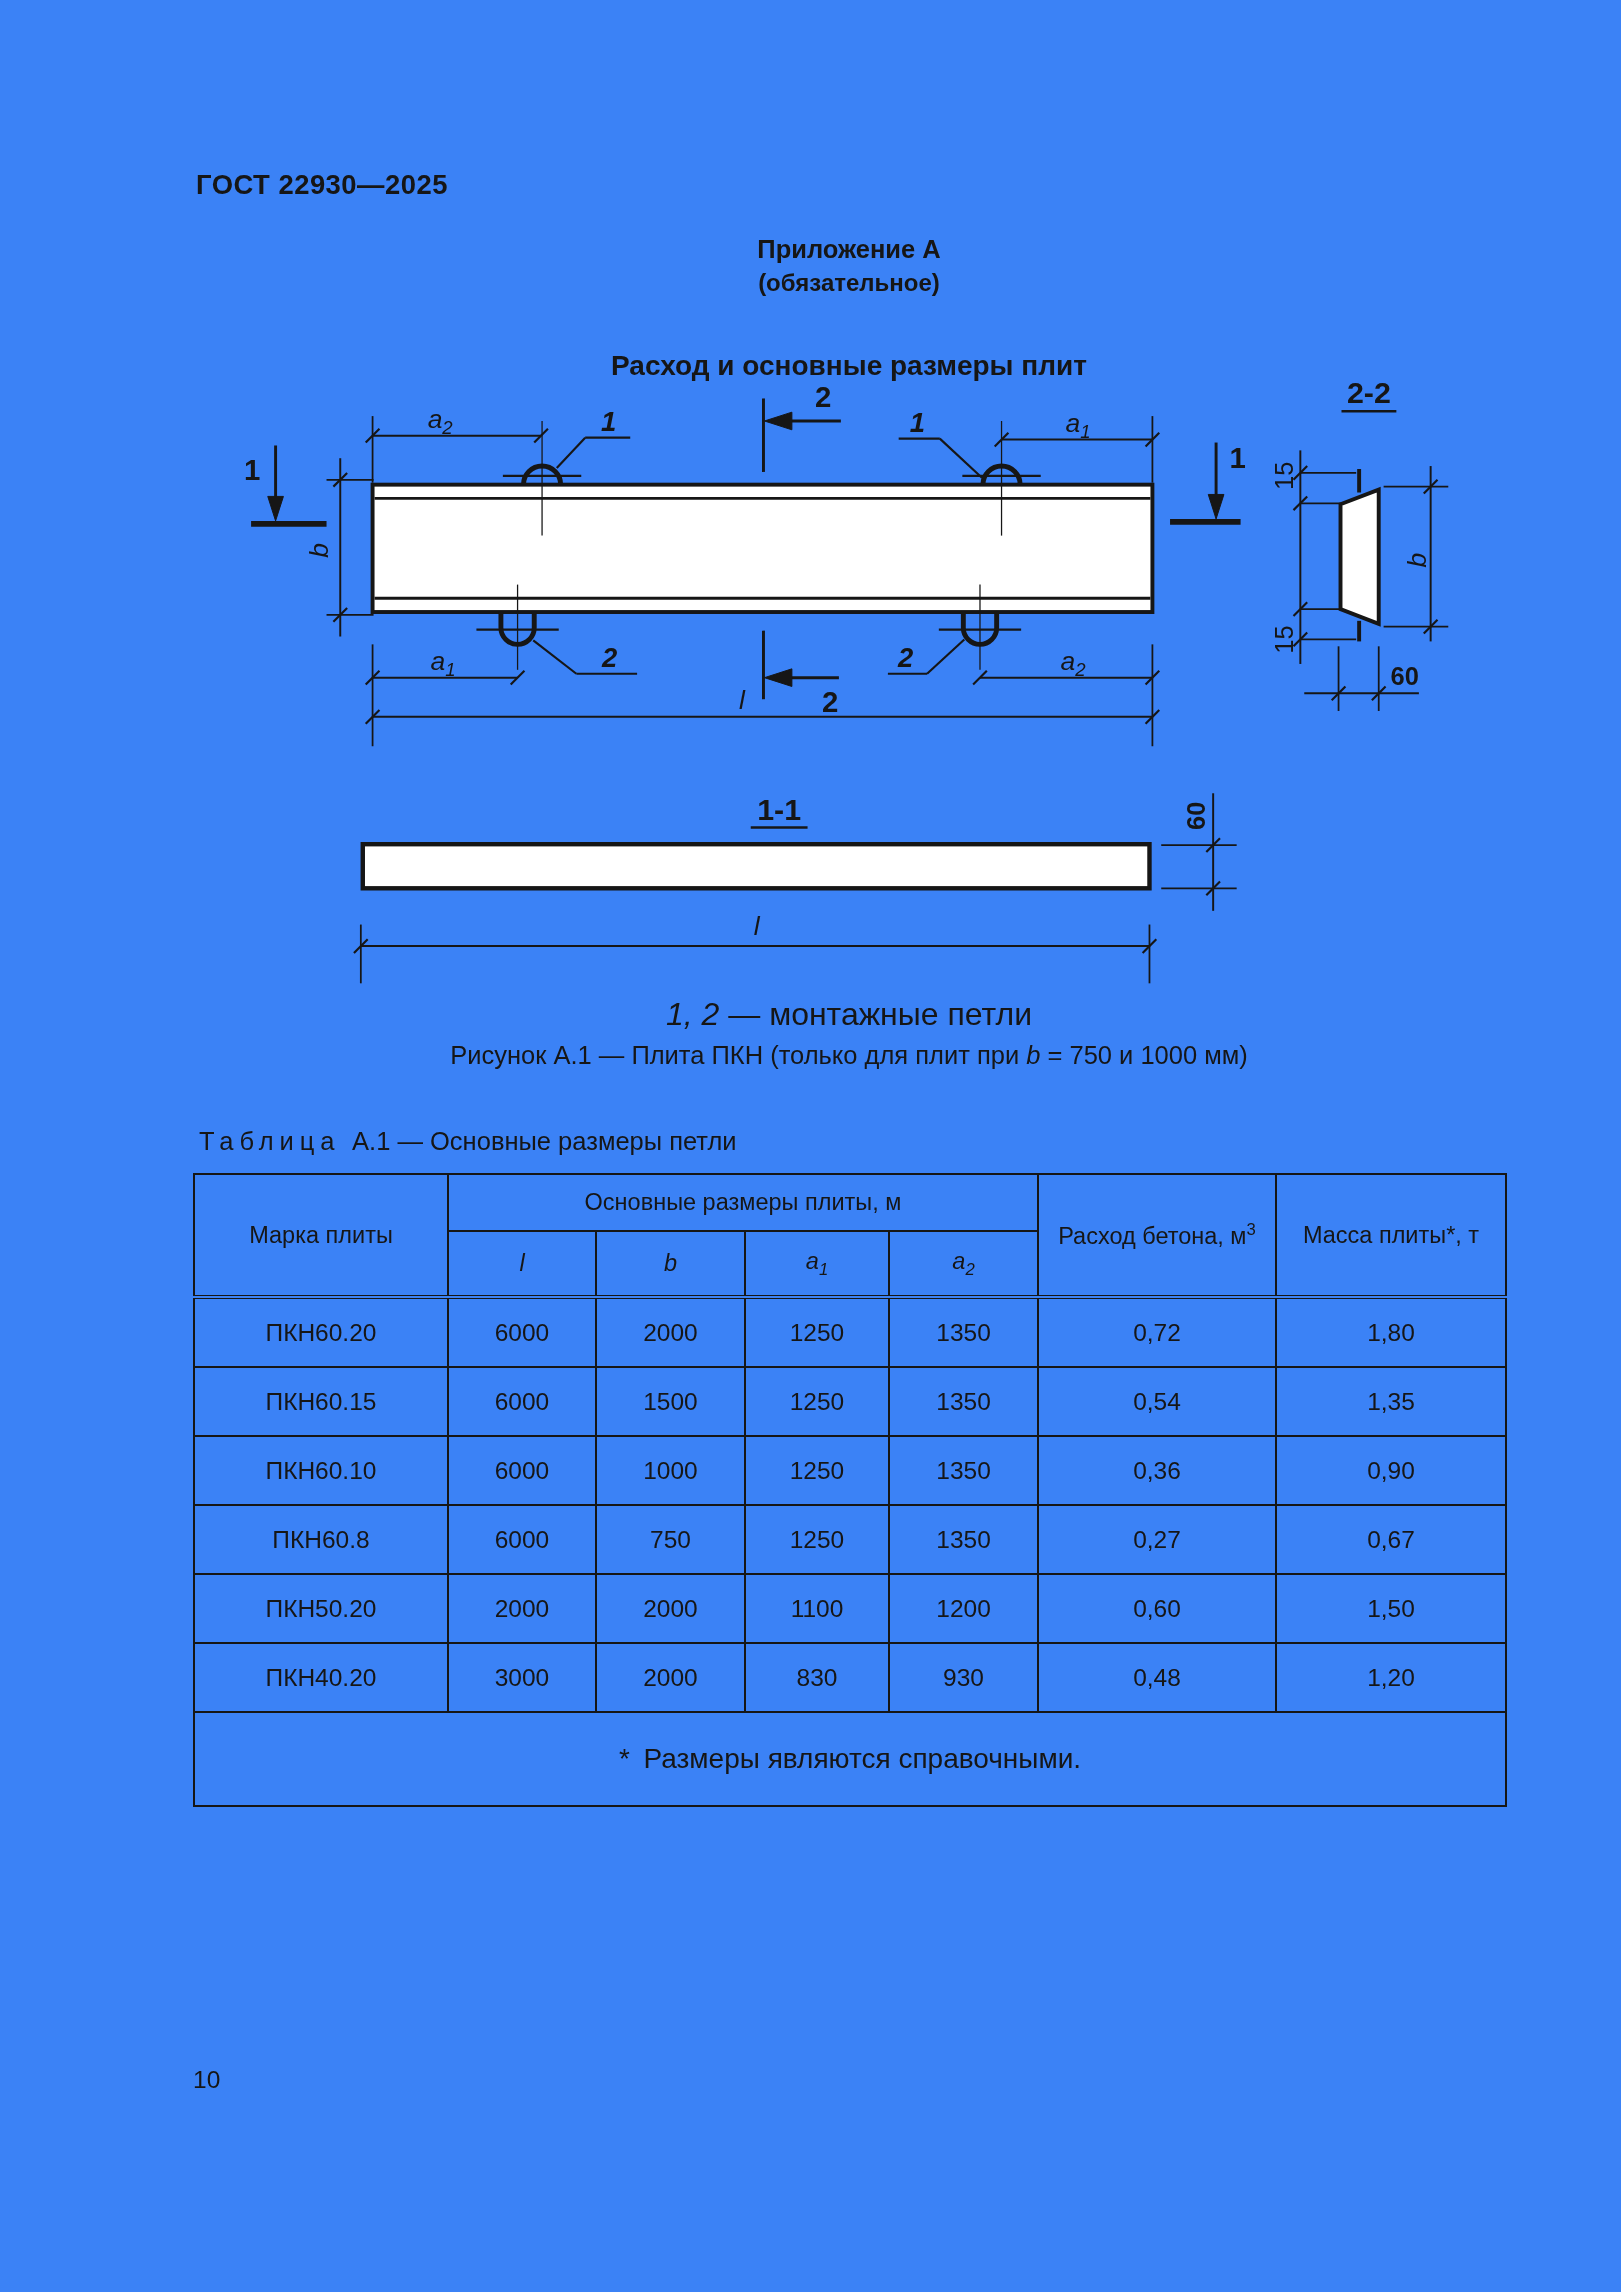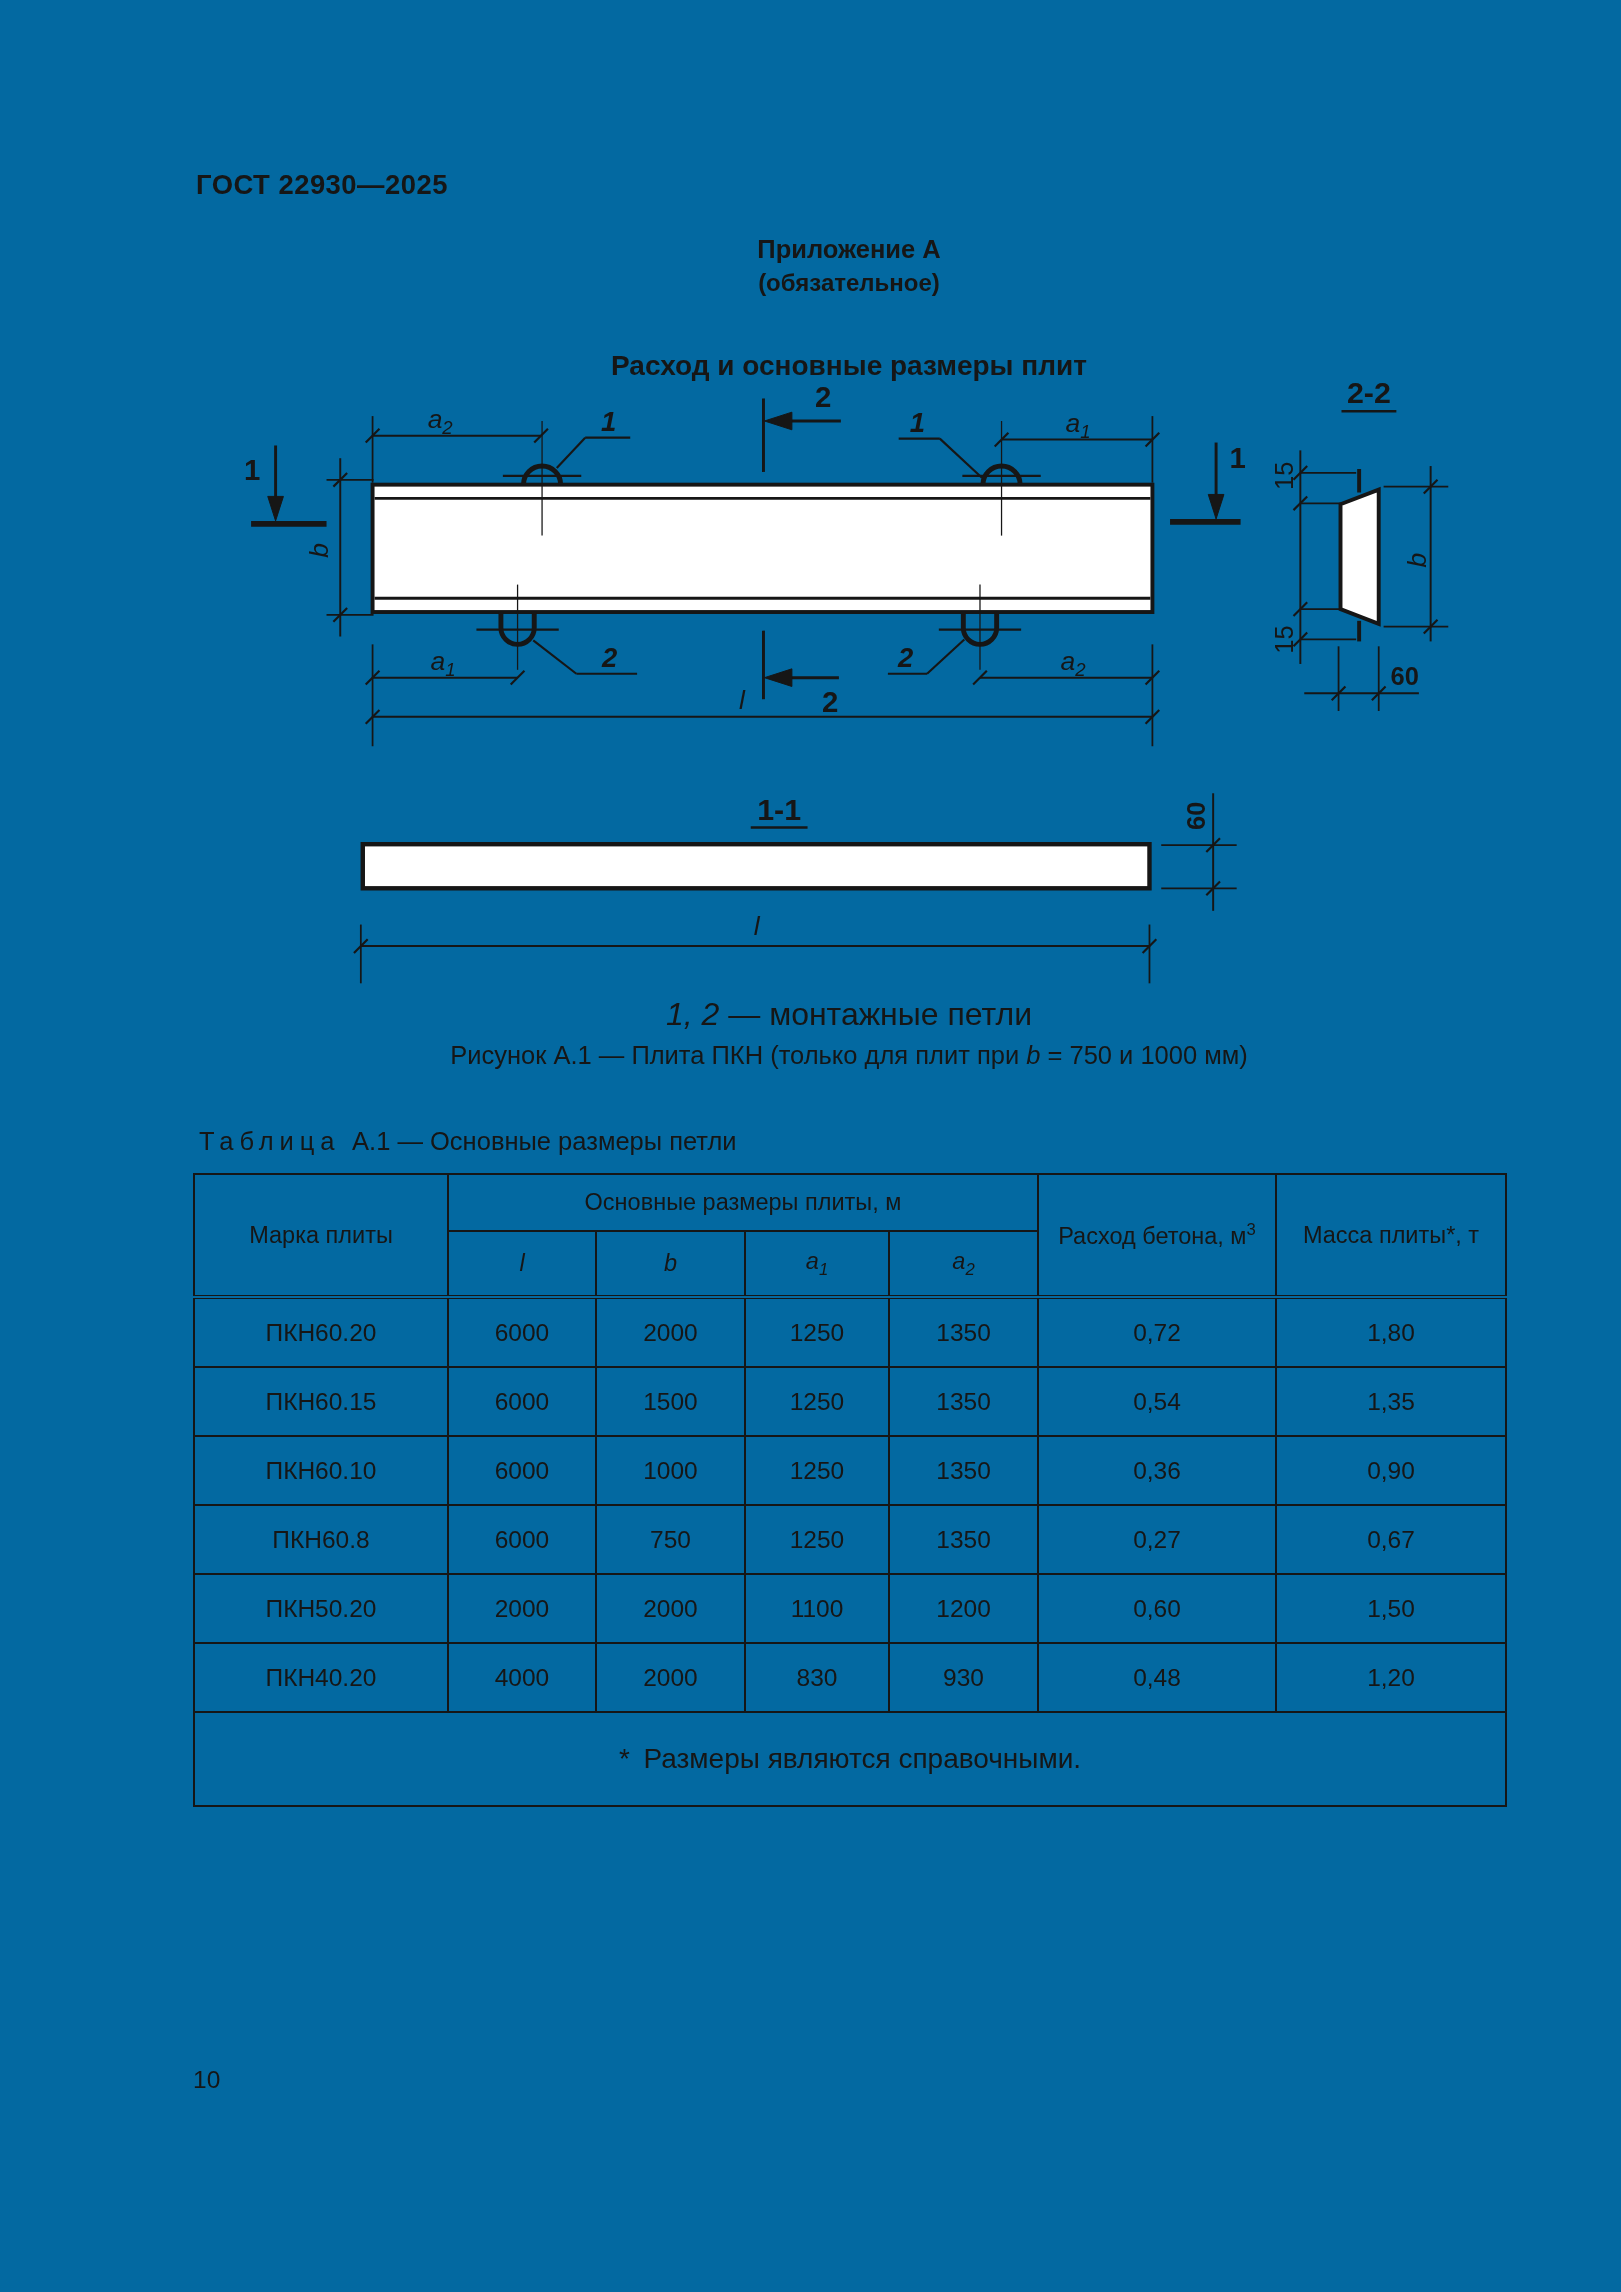--- a/index.html
+++ b/index.html
@@ -1,19 +1,19 @@
 <!DOCTYPE html>
 <html><head>
 <meta charset="utf-8">
 <style>
   html,body{margin:0;padding:0;background:#e8e8e8;}
   .page{
     position:relative;
     width:1621px;height:2293px;
-    background:#0369a1;
+    background:#3b82f6;
     font-family:"Liberation Sans", sans-serif;
     color:#161616;
     overflow:hidden;
   }
   .gost-header{
     position:absolute;left:196px;top:169px;
     font-size:27.4px;font-weight:bold;letter-spacing:0.5px;
   }
   .appendix{
     position:absolute;left:193px;top:233px;width:1312px;text-align:center;
@@ -343,21 +343,21 @@
       <td>ПКН50.20</td>
       <td>2000</td>
       <td>2000</td>
       <td>1100</td>
       <td>1200</td>
       <td>0,60</td>
       <td>1,50</td>
     </tr>
     <tr class="data">
       <td>ПКН40.20</td>
-      <td>4000</td>
+      <td>3000</td>
       <td>2000</td>
       <td>830</td>
       <td>930</td>
       <td>0,48</td>
       <td>1,20</td>
     </tr>
     <tr>
       <td class="fnote" colspan="7">
         <span class="star">*</span><span>Размеры являются справочными.</span>
       </td>

